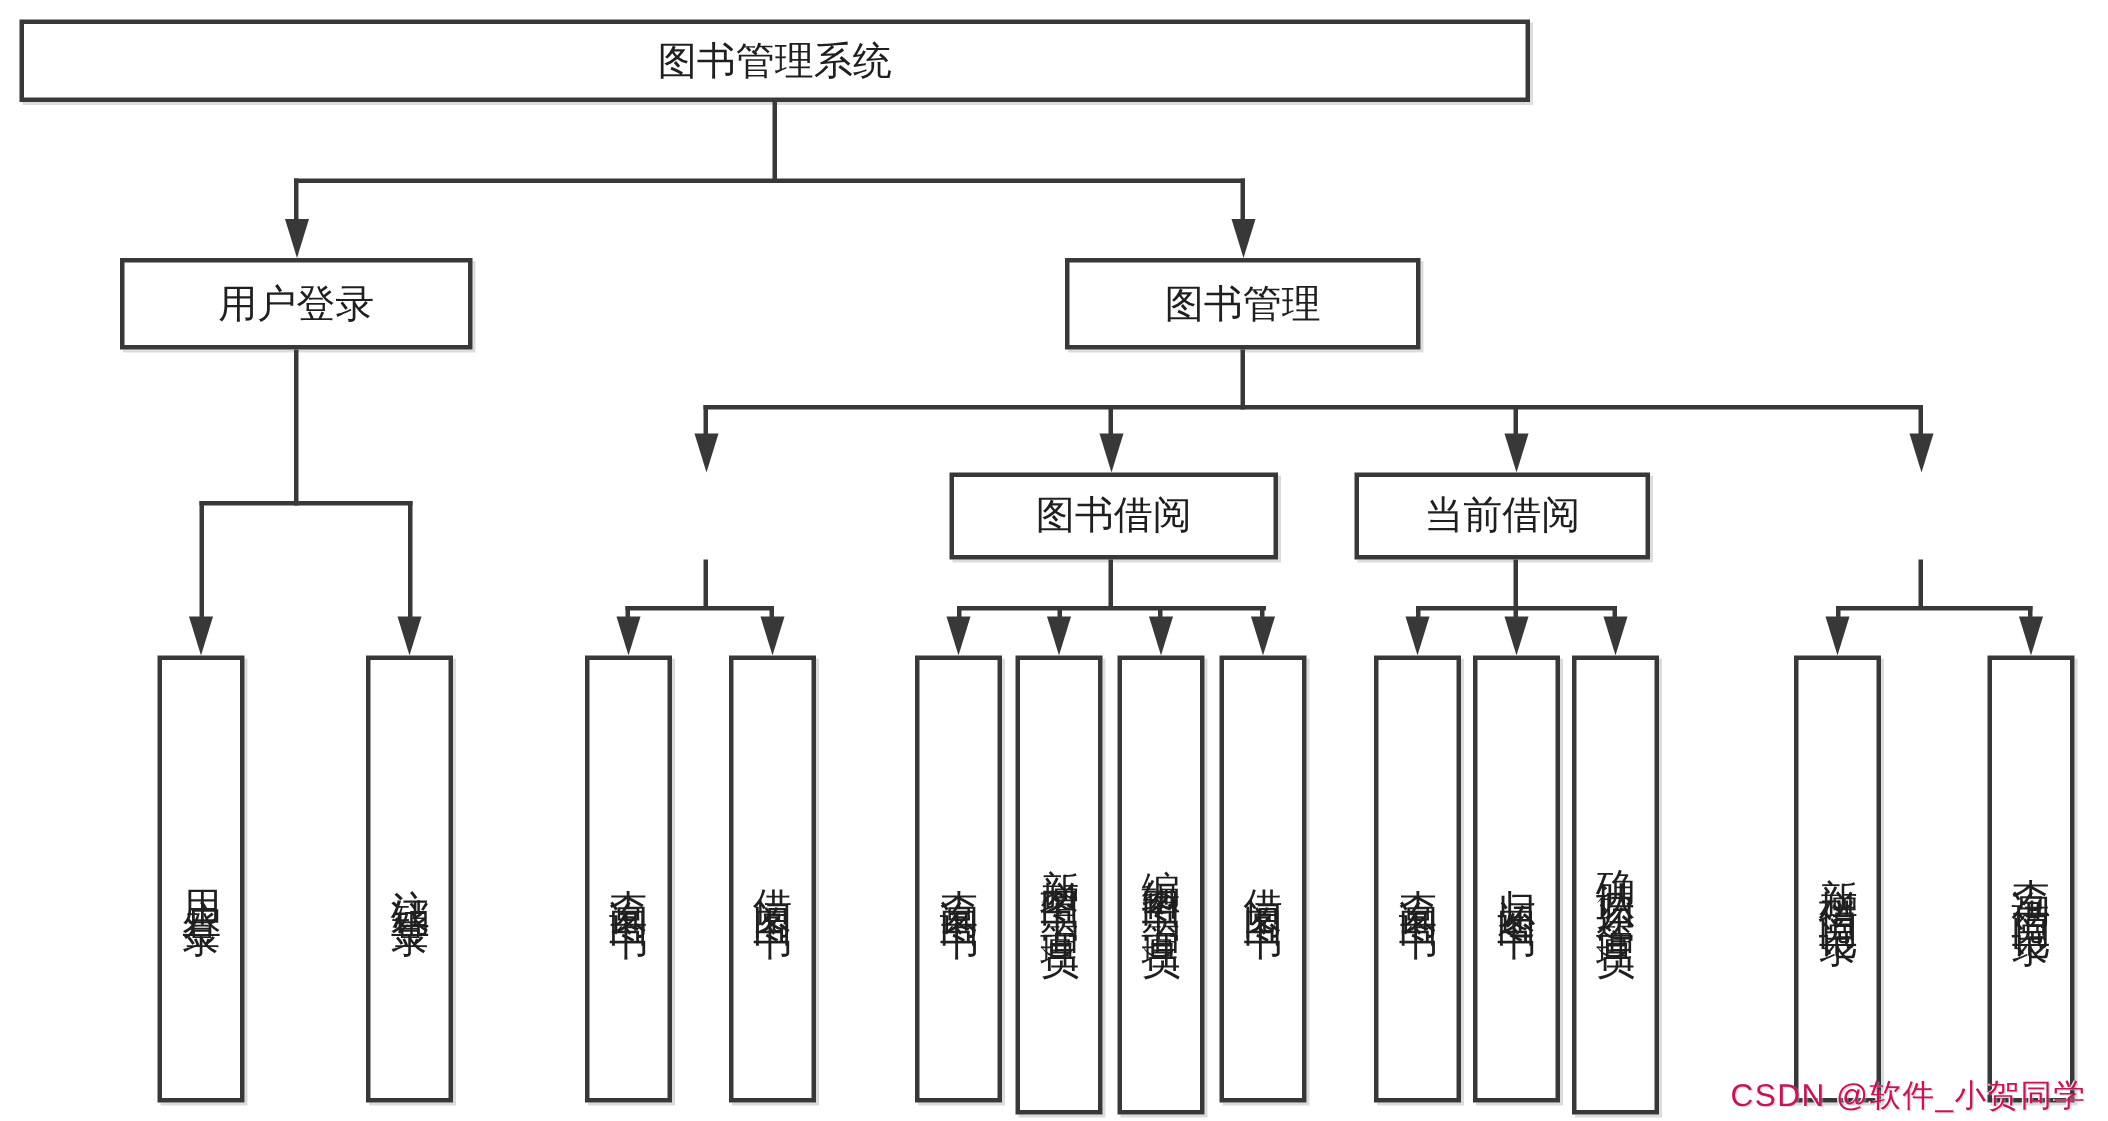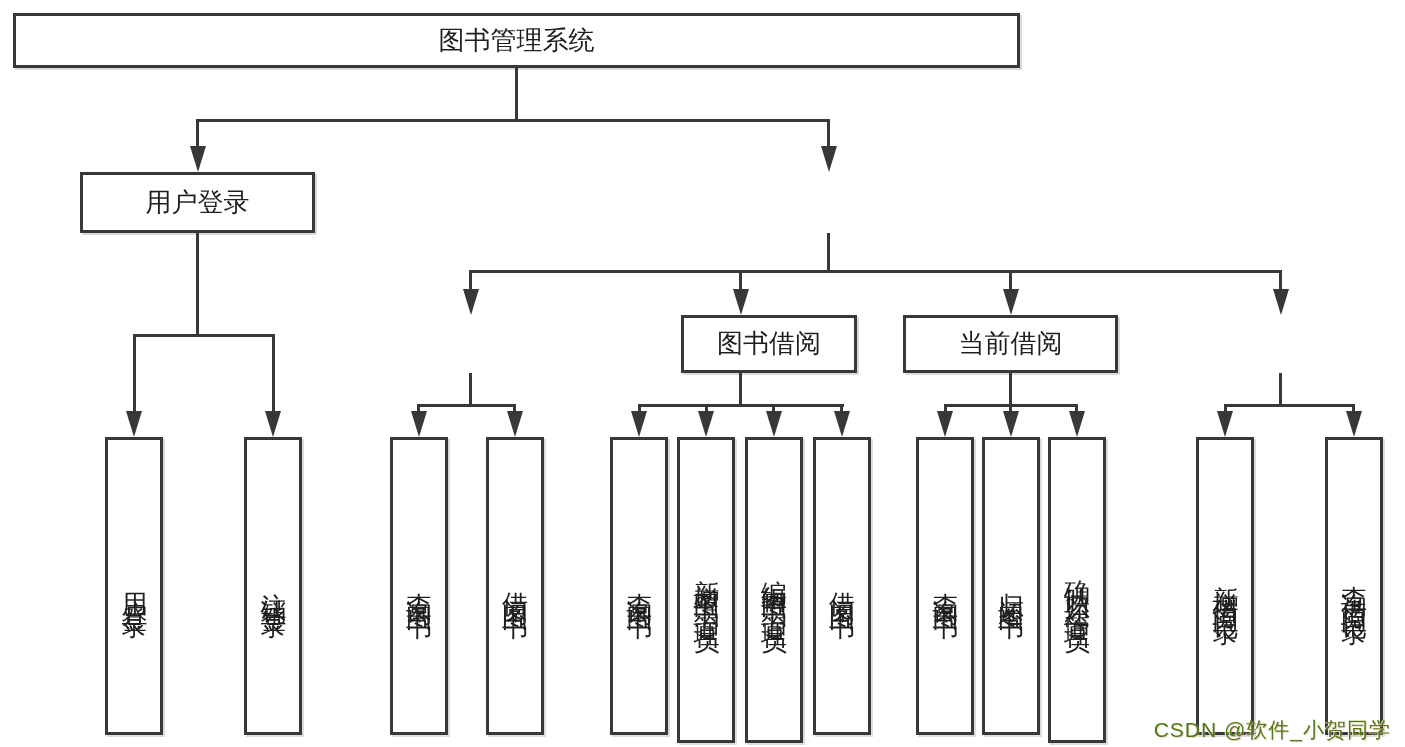--- a/index.html
+++ b/index.html
@@ -31,21 +31,21 @@
   .h{position:absolute;height:3px;background:#383838;}
   .v{position:absolute;width:3px;background:#383838;}
   .arr{
     position:absolute;width:0;height:0;
     border-left:8px solid transparent;
     border-right:8px solid transparent;
     border-top:26px solid #383838;
   }
   .watermark{
     position:absolute;
-    color:#4d7c0f;
+    color:#be185d;
     font-size:21px;
     letter-spacing:1px;
     text-shadow:1px 1px 0 rgba(236,151,163,0.45), -1px 0 0 rgba(255,255,255,0.9);
     white-space:nowrap;
   }
 </style>
 </head>
 <body>
 
 <div id="canvas">
@@ -53,41 +53,42 @@
   <div class="box" style="left:13px;top:13px;width:1007px;height:55px;">图书管理系统</div>
 
   <div class="v" style="left:515px;top:66px;height:54px;"></div>
   <div class="h" style="left:196px;top:119px;width:634px;"></div>
   <div class="v" style="left:196px;top:119px;height:29px;"></div>
   <div class="arr" style="left:189.5px;top:146px;"></div>
   <div class="v" style="left:827px;top:119px;height:29px;"></div>
   <div class="arr" style="left:820.5px;top:146px;"></div>
 
   <div class="box" style="left:80px;top:172px;width:235px;height:61px;">用户登录</div>
+  <div class="box" style="left:710px;top:172px;width:237px;height:61px;">图书管理</div>
 
   <div class="v" style="left:196px;top:233px;height:104px;"></div>
   <div class="h" style="left:132.5px;top:334px;width:142px;"></div>
   <div class="v" style="left:132.5px;top:334px;height:79px;"></div>
   <div class="arr" style="left:126px;top:411px;"></div>
   <div class="v" style="left:271.5px;top:334px;height:79px;"></div>
   <div class="arr" style="left:265px;top:411px;"></div>
 
   <div class="v" style="left:827px;top:233px;height:40px;"></div>
   <div class="h" style="left:469px;top:270px;width:813px;"></div>
   <div class="v" style="left:469px;top:270px;height:21px;"></div>
   <div class="arr" style="left:462.5px;top:289px;"></div>
   <div class="v" style="left:739px;top:270px;height:21px;"></div>
   <div class="arr" style="left:732.5px;top:289px;"></div>
   <div class="v" style="left:1009px;top:270px;height:21px;"></div>
   <div class="arr" style="left:1002.5px;top:289px;"></div>
   <div class="v" style="left:1279px;top:270px;height:21px;"></div>
   <div class="arr" style="left:1272.5px;top:289px;"></div>
 
-  <div class="box" style="left:633px;top:315px;width:176px;height:58px;margin-left:48px;">图书借阅</div>
-  <div class="box" style="left:903px;top:315px;width:215px;height:58px;">当前借阅</div>
+  <div class="box" style="left:633px;top:315px;width:219px;height:58px;">图书借阅</div>
+  <div class="box" style="left:903px;top:315px;width:197px;height:58px;">当前借阅</div>
 
   <div class="v" style="left:469px;top:373px;height:33px;"></div>
   <div class="h" style="left:417px;top:404px;width:99px;"></div>
   <div class="v" style="left:417px;top:404px;height:9px;"></div>
   <div class="arr" style="left:410.5px;top:411px;"></div>
   <div class="v" style="left:513px;top:404px;height:9px;"></div>
   <div class="arr" style="left:506.5px;top:411px;"></div>
 
   <div class="v" style="left:739px;top:373px;height:33px;"></div>
   <div class="h" style="left:637.5px;top:404px;width:206px;"></div>

